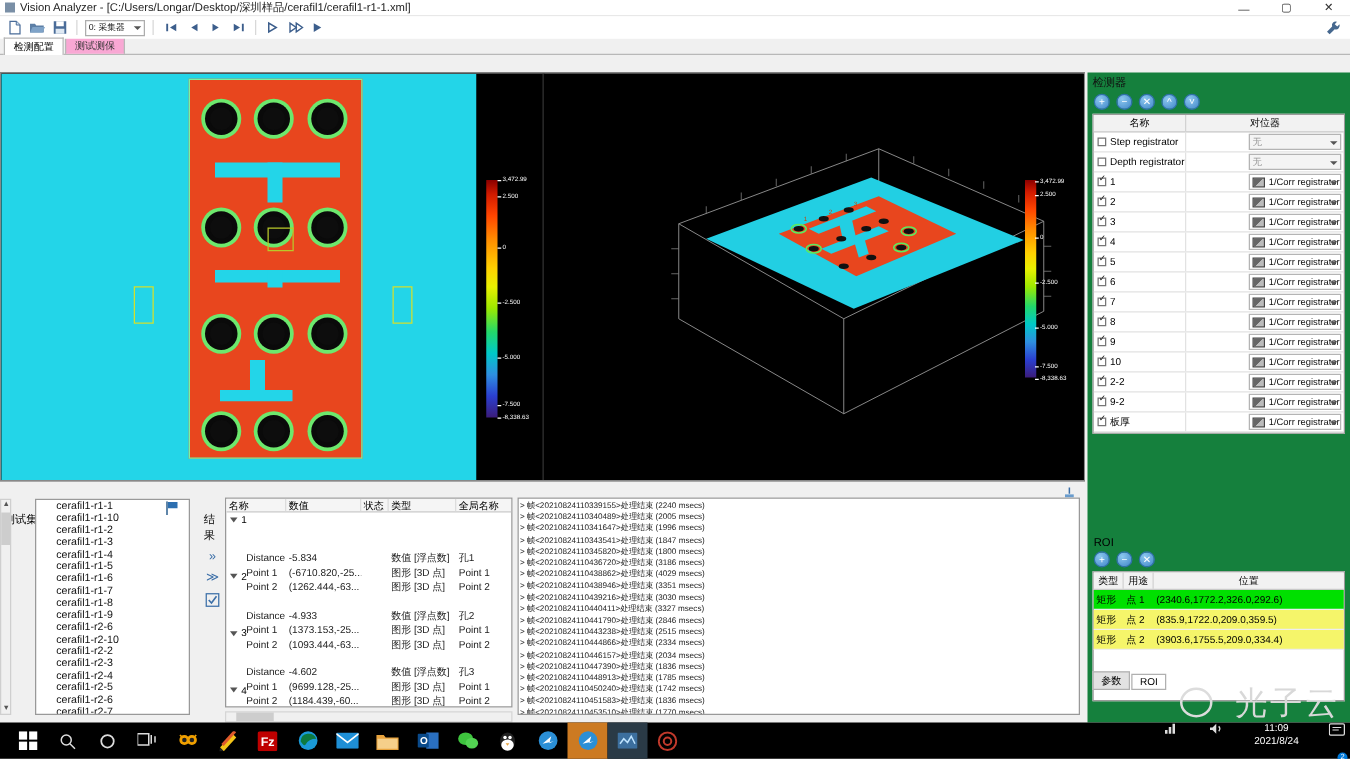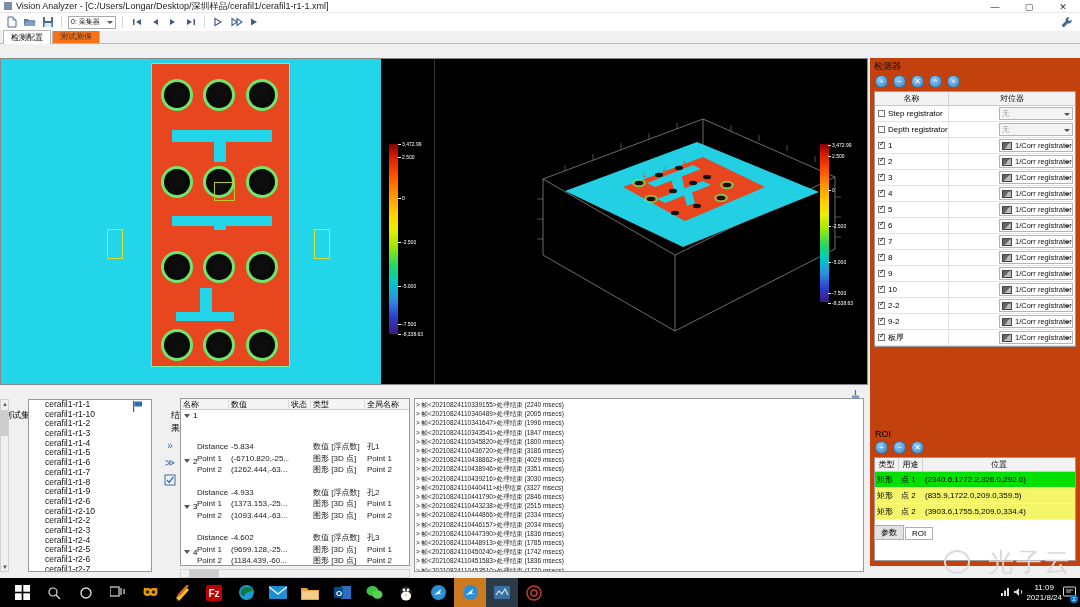--- a/index.html
+++ b/index.html
@@ -35,21 +35,21 @@
            position:relative; color:#111; }
   .combo .arw { position:absolute; right:2px; top:4px; width:0;height:0;
                 border-left:3px solid transparent;border-right:3px solid transparent;
                 border-top:3px solid #555; }
   .wrench { margin-left:auto; margin-right:6px; }
 
   
   .pagetabs { height:13px; background:#f0f0f0; display:flex; align-items:flex-end;
               padding-left:3px; border-bottom:1px solid #b8b8b8; }
   .ptab { font-size:8px; padding:1px 7px 1px 7px; border:1px solid #b8b8b8;
-          border-bottom:none; background:#f97316; color:#333; margin-right:1px; }
+          border-bottom:none; background:#f9a8d4; color:#333; margin-right:1px; }
   .ptab.active { background:#fff; color:#000; position:relative; top:1px; }
 
   
   .work { position:absolute; left:0; top:58px; right:0; bottom:0; }
 
   .viewer { position:absolute; left:0; top:0; width:868px; height:327px; background:#000;
             border:1px solid #888; }
   .view2d { position:absolute; left:0; top:0; width:434px; height:325px; background:#000;
             overflow:hidden; }
   .view3d { position:absolute; left:434px; top:0; width:432px; height:325px; background:#000;
@@ -76,21 +76,21 @@
             #2b3fd0 91%, #3b1c7a 100%); }
   .cbar-ticks { position:absolute; font-size:5px; color:#fff; line-height:1; }
   .cbar-tick { position:absolute; white-space:nowrap; }
   .cbar-tick::before { content:""; position:absolute; left:-4px; top:2px;
                        width:3px; height:1px; background:#fff; }
 
   
   .scene { position:absolute; left:0; top:0; width:100%; height:100%; }
 
   
-  .rpanel { position:absolute; left:870px; top:0; width:210px; bottom:12px; background:#c2410c; }
+  .rpanel { position:absolute; left:870px; top:0; width:210px; bottom:0; background:#15803d; }
   .rp-title { font-size:9px; padding:2px 0 1px 4px; color:#111; }
   .rp-tools { display:flex; gap:5px; padding:1px 0 3px 5px; align-items:center; }
   .circbtn { width:13px; height:13px; border-radius:50%;
              background:radial-gradient(circle at 35% 30%, #8dc8f0, #3f86c8);
              border:1px solid #3070a8; display:flex; align-items:center;
              justify-content:center; color:#fff; font-size:8px; line-height:1; }
   .dtable { margin:0 4px; border:1px solid #9a9a9a; background:#fff; }
   .dt-head { display:flex; background:#f2f2f2; border-bottom:1px solid #c9c9c9; }
   .dt-h1 { width:74px; font-size:8px; text-align:center; padding:1px 0;
            border-right:1px solid #d2d2d2; }
@@ -184,21 +184,21 @@
   .hsb .thumb { position:absolute; left:8px; top:0; width:30px; height:7px; background:#cdcdcd; }
 
   
   .taskbar { position:absolute; left:0; top:578px; width:1080px; height:29px; background:#000; }
   .tb-icons { position:absolute; left:6px; top:0; height:29px; display:flex;
               align-items:center; gap:0px; }
   .tkico { width:32px; height:29px; display:flex; align-items:center; justify-content:center; }
   .tkico.active { background:#cc7a22; }
   .tkico.dim { background:#2a3a46; }
   .tray { position:absolute; right:4px; top:0; height:29px; display:flex;
-          align-items:center; gap:1px; color:#fff; font-size:8px; }
+          gap:24px; color:#fff; font-size:8px; }
   .clock { text-align:center; line-height:10px; }
 
   
   .watermark { position:absolute; right:8px; bottom:-2px; font-size:26px; color:#d8d8d8;
                font-family:"Liberation Serif",serif; pointer-events:none; letter-spacing:2px; }
   .wm-circle { position:absolute; right:110px; bottom:4px; width:26px; height:24px;
                border:2px solid #dcdcdc; border-radius:50%; }
 </style>
 </head>
 <body>
@@ -688,21 +688,21 @@
               <div class="ts-item">cerafil1-r2-7</div>
             </div>
           <svg class="flag" width="11" height="11" viewBox="0 0 11 11" style="position:absolute;right:8px;top:1px;width:11px;height:11px;">
             <rect x="1" y="0" width="1.2" height="11" fill="#2d5f8f"></rect>
             <path d="M2.4,0.5 L10,0.5 L10,5.5 L2.4,5.5 Z" fill="#2d6fb0"></path>
           </svg>
         </div>
       </div>
 
       <div class="resbar">
-        <div class="bcol-title" style="text-align:right">结果</div>
+        <div class="bcol-title" style="text-align:left">结果</div>
         <div class="resbtn">»</div>
         <div class="resbtn">≫</div>
         <div class="resbtn">
           <svg width="12" height="12" viewBox="0 0 12 12">
               <rect x="1" y="1" width="10" height="10" fill="none" stroke="#3c6fa8"></rect>
               <path d="M3 6l2.2 2.4L9.2 3" fill="none" stroke="#3c6fa8" stroke-width="1.3"></path>
             </svg>
         </div>
       </div>
 

